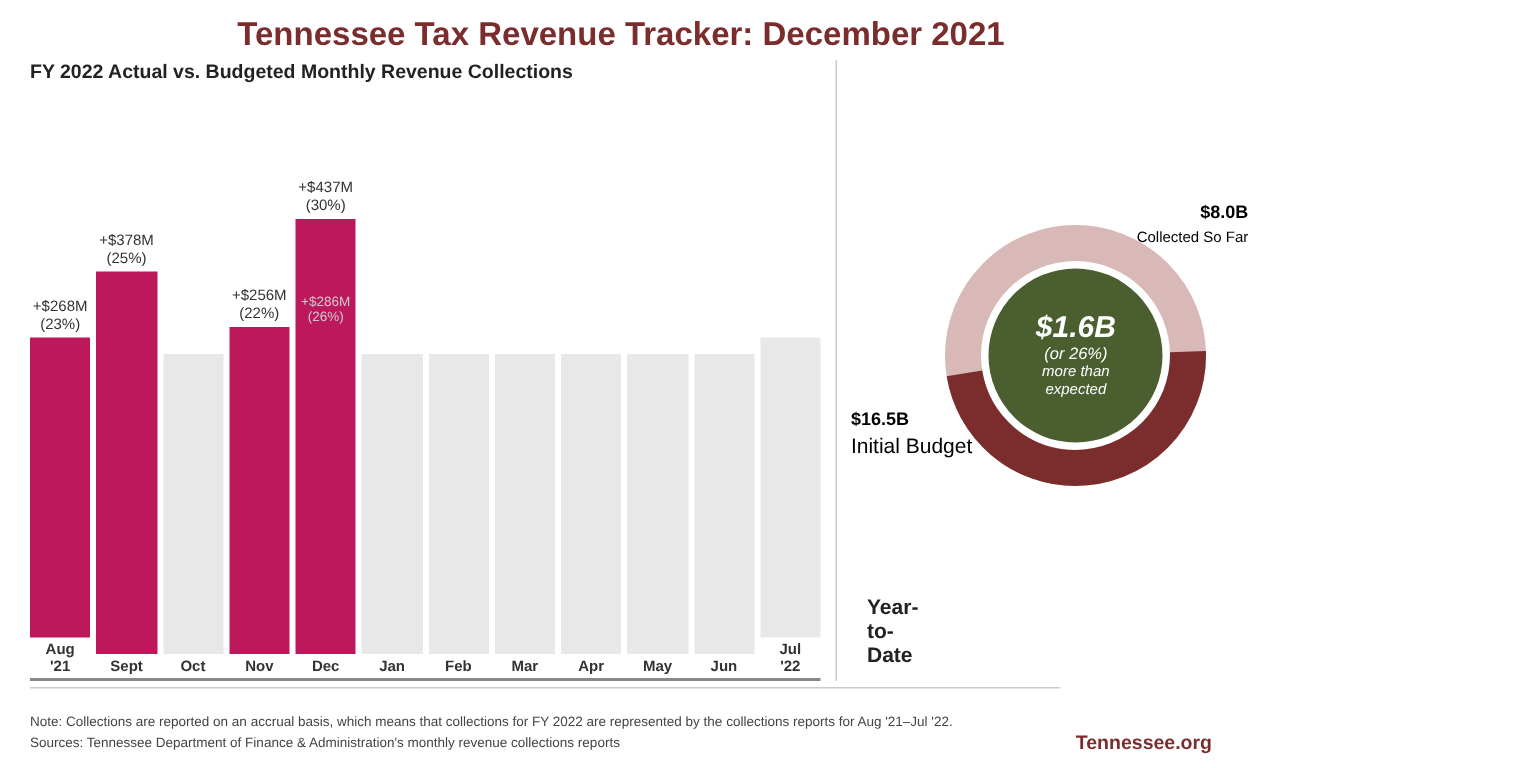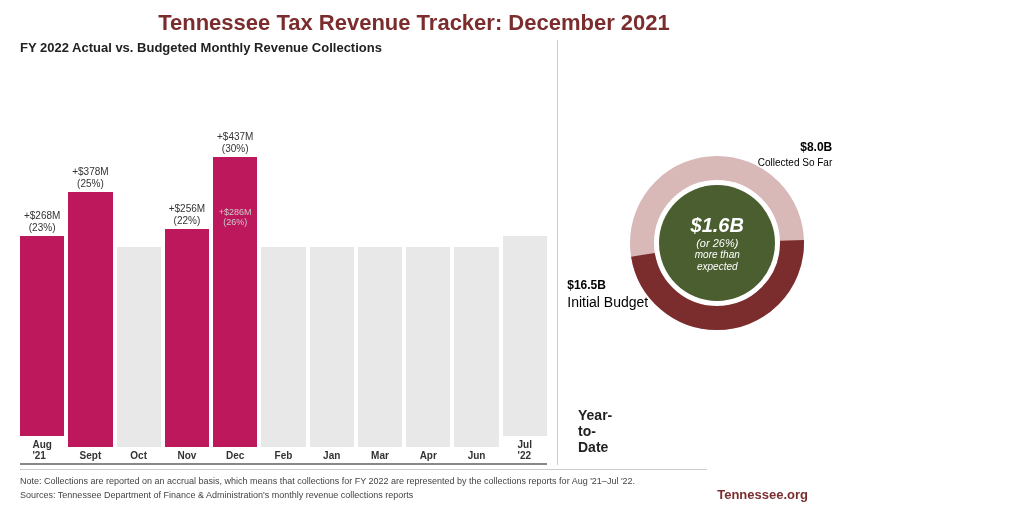--- a/index.html
+++ b/index.html
@@ -79,21 +79,21 @@
       position: relative;
     }
     .bar-placeholder {
       width: 100%;
       background: #e8e8e8;
       position: relative;
     }
     .bar-month {
       font-size: 10px;
       color: #333;
-      text-align: left;
+      text-align: center;
       margin-top: 3px;
       font-weight: bold;
       white-space: nowrap;
     }
     .baseline {
       height: 2px;
       background: #888;
       width: 100%;
       margin-top: 0;
     }
@@ -119,21 +119,21 @@
       text-align: center;
       color: #fff;
       font-style: italic;
     }
     .footer-note {
       font-size: 9px;
       color: #444;
       margin-top: 4px;
       line-height: 1.5;
       border-top: 1px solid #ccc;
-      padding-top: 5px;
+      padding-top: 16px;
     }
     .footer-row {
       display: flex;
       justify-content: space-between;
       align-items: flex-end;
     }
     .sycamore-brand {
       font-size: 13px;
       font-weight: bold;
       color: #7B2D2D;
@@ -184,41 +184,46 @@
               <div style="position:absolute; top: 50px; left: 0; right: 0; text-align: center; font-size: 9px; color: #ccc; white-space: nowrap; padding: 0 2px;">
                 +$286M<br>(26%)
               </div>
             </div>
             <div class="bar-month">Dec</div>
           </div>
 
           <div class="bar-group">
             <div class="bar-label-top" style="color:transparent;">x</div>
             <div class="bar-placeholder" style="height: 200px;"></div>
+            <div class="bar-month">Jan</div>
+          </div>
+
+          <div class="bar-group">
+            <div class="bar-label-top" style="color:transparent;">x</div>
+            <div class="bar-placeholder" style="height: 200px;"></div>
             <div class="bar-month">Feb</div>
           </div>
 
           <div class="bar-group">
             <div class="bar-label-top" style="color:transparent;">x</div>
             <div class="bar-placeholder" style="height: 200px;"></div>
-            <div class="bar-month">Jan</div>
-          </div>
-
-          <div class="bar-group">
-            <div class="bar-label-top" style="color:transparent;">x</div>
-            <div class="bar-placeholder" style="height: 200px;"></div>
             <div class="bar-month">Mar</div>
           </div>
 
           <div class="bar-group">
             <div class="bar-label-top" style="color:transparent;">x</div>
             <div class="bar-placeholder" style="height: 200px;"></div>
             <div class="bar-month">Apr</div>
           </div>
 
+          <div class="bar-group">
+            <div class="bar-label-top" style="color:transparent;">x</div>
+            <div class="bar-placeholder" style="height: 200px;"></div>
+            <div class="bar-month">May</div>
+          </div>
 
           <div class="bar-group">
             <div class="bar-label-top" style="color:transparent;">x</div>
             <div class="bar-placeholder" style="height: 200px;"></div>
             <div class="bar-month">Jun</div>
           </div>
 
           <div class="bar-group">
             <div class="bar-label-top" style="color:transparent;">x</div>
             <div class="bar-placeholder" style="height: 200px;"></div>

